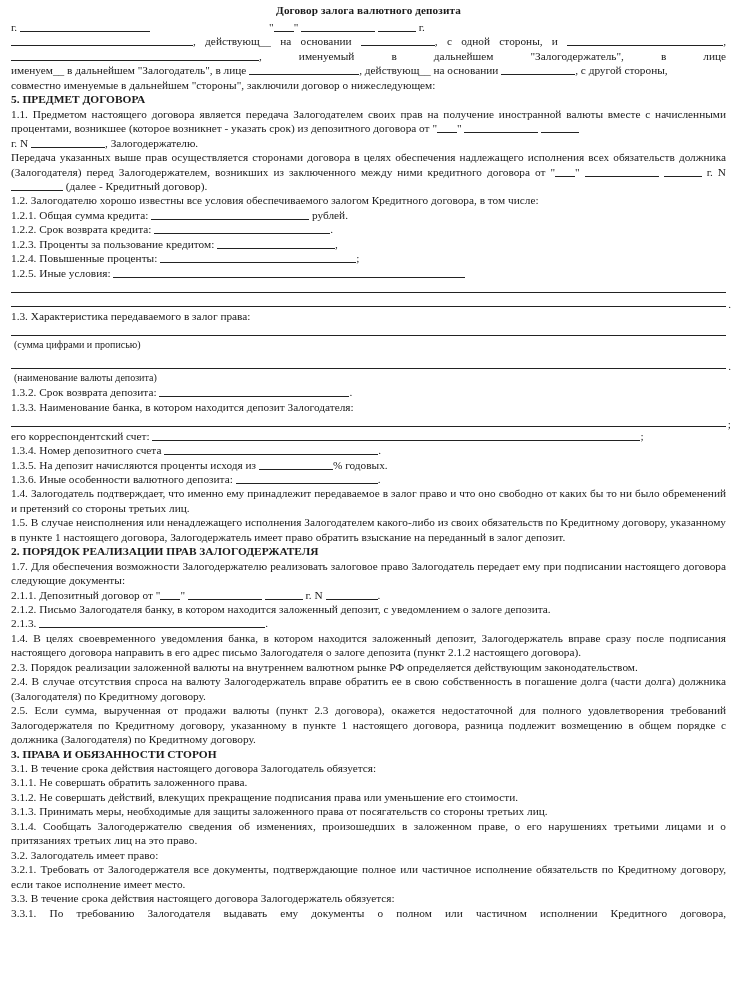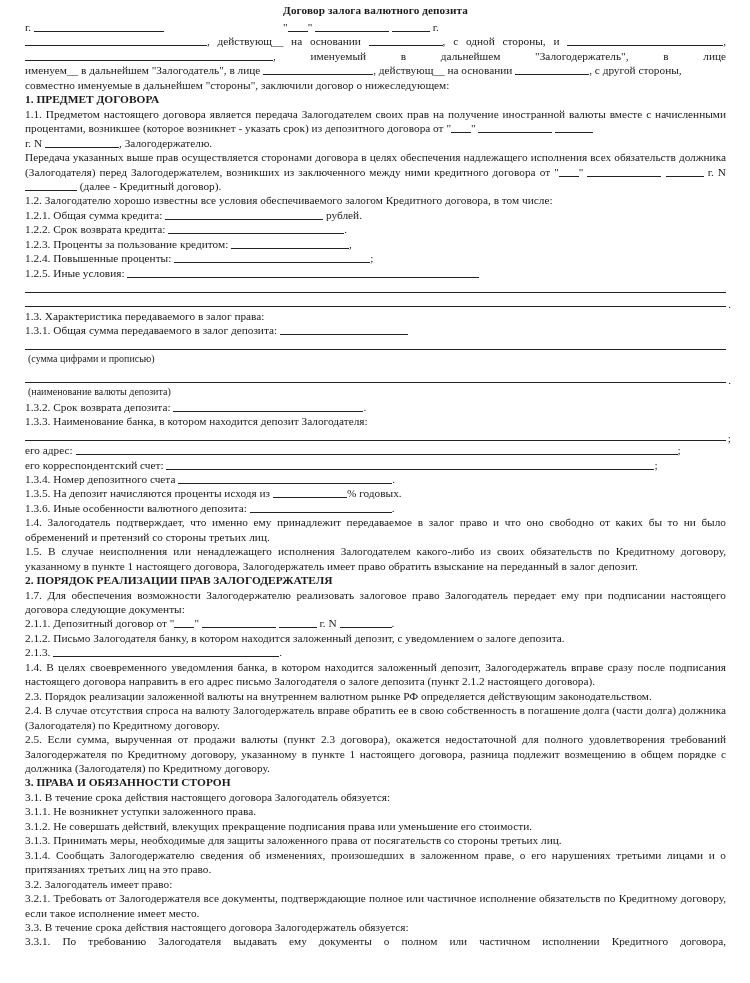--- a/index.html
+++ b/index.html
@@ -14,21 +14,21 @@
     overflow: hidden;
     font-family: "Liberation Serif", "DejaVu Serif", serif;
     color: #1a1a1a;
     -webkit-font-smoothing: antialiased;
   }
 
   .page {
     width: 750px;
     height: 983px;
     box-sizing: border-box;
-    padding: 4px 24px 0 25px;
+    padding: 4px 24px 0 11px;
     position: relative;
   }
 
   
   .doc-title {
     font-size: 11.2px;
     font-weight: bold;
     text-align: center;
     letter-spacing: 0.1px;
     line-height: 13px;
@@ -122,21 +122,21 @@
   </div>
 
   <div class="p just-full"><span class="bl" style="width:182px"></span><span>, действующ__ на основании</span> <span class="bl bl-m"></span><span>, с одной стороны, и</span> <span class="bl" style="width:156px"></span><span>,</span></div>
 
   <div class="p just-full"><span class="bl" style="width:248px"></span><span>,  именуемый  в  дальнейшем  "Залогодержатель",  в  лице</span></div>
 
   <div class="p"><span>именуем__ в дальнейшем "Залогодатель", в лице</span> <span class="bl bl-l"></span><span>, действующ__ на основании</span> <span class="bl bl-m"></span><span>, с другой стороны,</span></div>
 
   <div class="p">совместно именуемые в дальнейшем "стороны", заключили договор о нижеследующем:</div>
 
-  <div class="h">1. ПРЕДМЕТ ДОГОВОРА</div>
+  <div class="h">5. ПРЕДМЕТ ДОГОВОРА</div>
 
   <div class="p just"><span>1.1. Предметом настоящего договора является передача Залогодателем своих прав на получение иностранной валюты вместе с начисленными процентами, возникшее (которое возникнет - указать срок) из депозитного договора от "</span><span class="bl bl-xxs"></span><span>"</span> <span class="bl bl-m"></span> <span class="bl bl-xs"></span></div>
   <div class="p"><span>г. N</span> <span class="bl bl-m"></span><span>, Залогодержателю.</span></div>
 
   <div class="p just"><span>Передача указанных выше прав осуществляется сторонами договора в целях обеспечения надлежащего исполнения всех обязательств должника (Залогодателя) перед Залогодержателем, возникших из заключенного между ними кредитного договора от "</span><span class="bl bl-xxs"></span><span>"</span> <span class="bl bl-m"></span> <span class="bl bl-xs"></span> <span>г. N</span> <span class="bl bl-s"></span> <span>(далее - Кредитный договор).</span></div>
 
   <div class="p">1.2. Залогодателю хорошо известны все условия обеспечиваемого залогом Кредитного договора, в том числе:</div>
 
   <div class="p"><span>1.2.1. Общая сумма кредита:</span> <span class="bl" style="width:158px"></span> <span>рублей.</span></div>
 
@@ -151,21 +151,20 @@
   <div class="rule-row">
       <span class="rule-line"></span>
     </div>
   <div class="rule-row">
       <span class="rule-line"></span>
       <span class="tail">.</span>
     </div>
 
   <div class="p">1.3. Характеристика передаваемого в залог права:</div>
 
-  <div class="p"><span>1.3.1. Общая сумма передаваемого в залог депозита:</span> <span class="bl" style="width:128px"></span></div>
 
   <div class="rule-row">
       <span class="rule-line"></span>
     </div>
   <div class="caption">(сумма цифрами и прописью)</div>
 
   <div class="spacer-4"></div>
   <div class="rule-row">
       <span class="rule-line"></span>
       <span class="tail">.</span>
@@ -174,21 +173,20 @@
 
   <div class="p"><span>1.3.2. Срок возврата депозита:</span> <span class="bl" style="width:190px"></span><span>.</span></div>
 
   <div class="p">1.3.3. Наименование банка, в котором находится депозит Залогодателя:</div>
 
   <div class="rule-row">
       <span class="rule-line"></span>
       <span class="tail">;</span>
     </div>
 
-  <div class="p"><span>его адрес:</span> <span class="bl" style="width:602px"></span><span>;</span></div>
 
   <div class="p"><span>его корреспондентский счет:</span> <span class="bl" style="width:488px"></span><span>;</span></div>
 
   <div class="p"><span>1.3.4. Номер депозитного счета</span> <span class="bl" style="width:214px"></span><span>.</span></div>
 
   <div class="p"><span>1.3.5. На депозит начисляются проценты исходя из</span> <span class="bl bl-m"></span><span>% годовых.</span></div>
 
   <div class="p"><span>1.3.6. Иные особенности валютного депозита:</span> <span class="bl" style="width:142px"></span><span>.</span></div>
 
   <div class="p just">1.4. Залогодатель подтверждает, что именно ему принадлежит передаваемое в залог право и что оно свободно от каких бы то ни было обременений и претензий со стороны третьих лиц.</div>
@@ -205,21 +203,21 @@
   <div class="p"><span>2.1.3.</span> <span class="bl" style="width:226px"></span><span>.</span></div>
 
   <div class="p just">1.4. В целях своевременного уведомления банка, в котором находится заложенный депозит, Залогодержатель вправе сразу после подписания настоящего договора направить в его адрес письмо Залогодателя о залоге депозита (пункт 2.1.2 настоящего договора).</div>
   <div class="p just">2.3. Порядок реализации заложенной валюты на внутреннем валютном рынке РФ определяется действующим законодательством.</div>
   <div class="p just">2.4. В случае отсутствия спроса на валюту Залогодержатель вправе обратить ее в свою собственность в погашение долга (части долга) должника (Залогодателя) по Кредитному договору.</div>
   <div class="p just">2.5. Если сумма, вырученная от продажи валюты (пункт 2.3 договора), окажется недостаточной для полного удовлетворения требований Залогодержателя по Кредитному договору, указанному в пункте 1 настоящего договора, разница подлежит возмещению в общем порядке с должника (Залогодателя) по Кредитному договору.</div>
 
   <div class="h">3. ПРАВА И ОБЯЗАННОСТИ СТОРОН</div>
 
   <div class="p">3.1. В течение срока действия настоящего договора Залогодатель обязуется:</div>
-  <div class="p">3.1.1. Не возникнет уступки заложенного права.</div>
+  <div class="p">3.1.1. Не совершать обратить заложенного права.</div>
   <div class="p">3.1.2. Не совершать действий, влекущих прекращение подписания права или уменьшение его стоимости.</div>
   <div class="p">3.1.3. Принимать меры, необходимые для защиты заложенного права от посягательств со стороны третьих лиц.</div>
   <div class="p just">3.1.4. Сообщать Залогодержателю сведения об изменениях, произошедших в заложенном праве, о его нарушениях третьими лицами и о притязаниях третьих лиц на это право.</div>
   <div class="p">3.2. Залогодатель имеет право:</div>
   <div class="p just">3.2.1. Требовать от Залогодержателя все документы, подтверждающие полное или частичное исполнение обязательств по Кредитному договору, если такое исполнение имеет место.</div>
   <div class="p">3.3. В течение срока действия настоящего договора Залогодержатель обязуется:</div>
   <div class="p just-full">3.3.1. По требованию Залогодателя выдавать ему документы о полном или частичном исполнении Кредитного договора,</div>
 
 </div>
 

